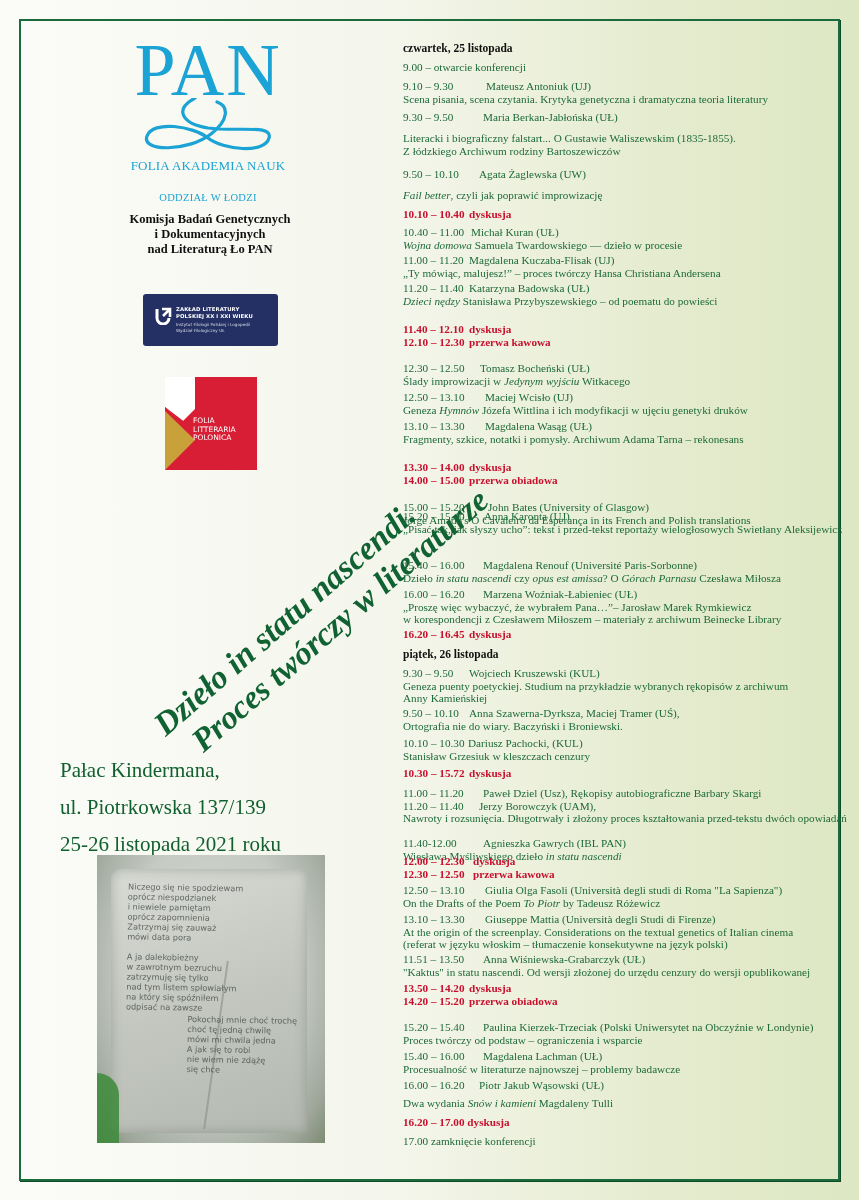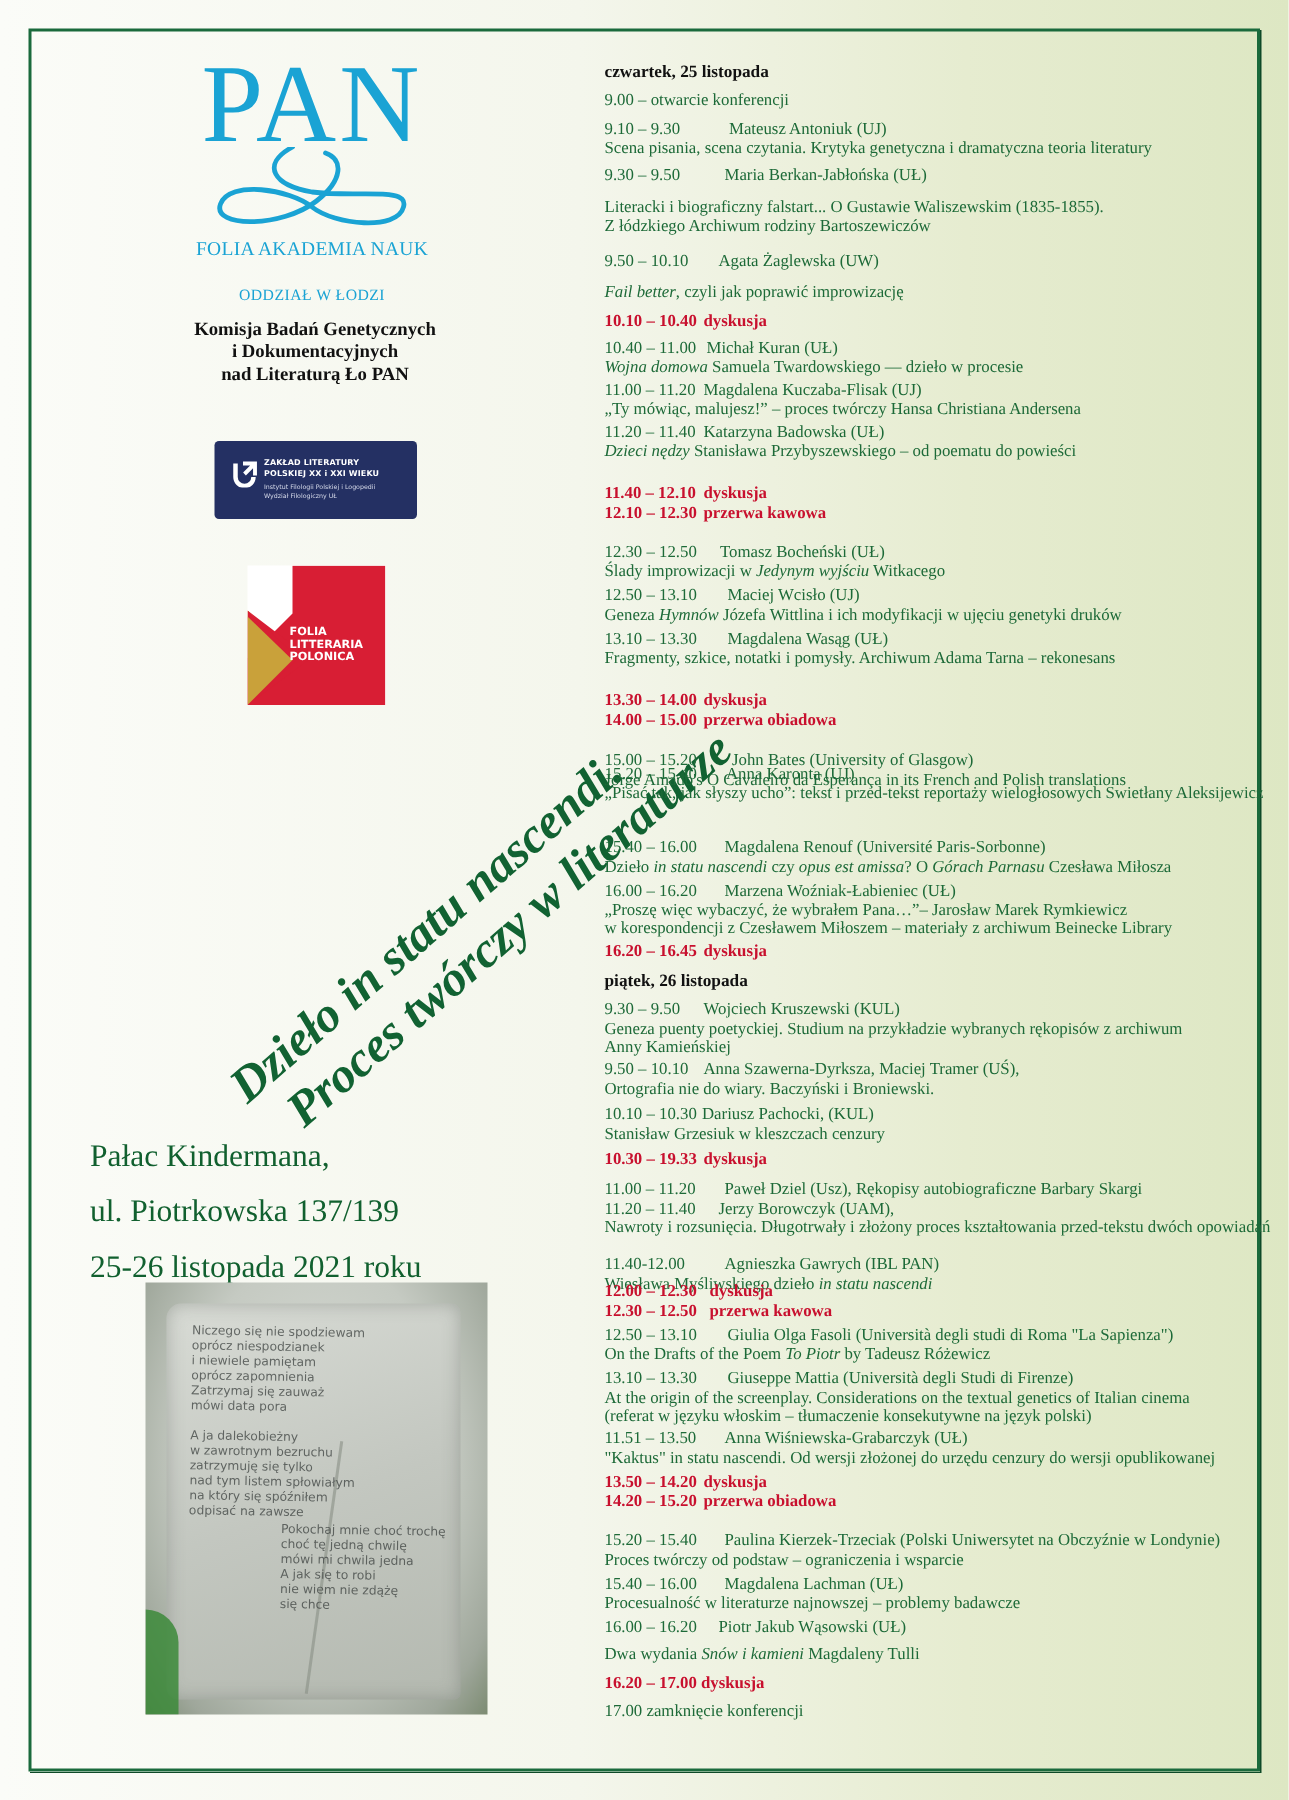--- a/index.html
+++ b/index.html
@@ -34,21 +34,21 @@
     background: #243063; border-radius: 3px; color: #fff;
     font-family: "DejaVu Sans", sans-serif;
   }
   .zaklad-icon { position: absolute; left: 11px; top: 13px; }
   .zaklad-title { position: absolute; left: 33px; top: 12px; font-size: 5.3px; font-weight: bold; line-height: 7px; letter-spacing: 0.1px; }
   .zaklad-sub { position: absolute; left: 33px; top: 28px; font-size: 4.2px; line-height: 6.3px; color: #d6daea; }
 
   .folia-logo { position: absolute; left: 165px; top: 377px; width: 92px; height: 93px; overflow: hidden; background: #fff; }
   .folia-text {
     position: absolute; left: 28px; top: 40px; font-family: "DejaVu Sans", sans-serif;
-    font-weight: bold; font-size: 7.5px; line-height: 8.5px; color: #fff;
+    font-weight: normal; font-size: 7.5px; line-height: 8.5px; color: #fff;
   }
 
   .title-rotated {
     position: absolute; left: 20px; top: 600px; width: 420px;
     transform: rotate(-41deg); transform-origin: 0 0;
     font-family: "Liberation Serif", serif; font-style: italic; font-weight: bold;
     color: #116232; font-size: 33px; line-height: 36px; white-space: nowrap;
   }
   .title-line1 { position: absolute; left: 20px; top: 170px; }
   .title-line2 { position: absolute; left: 38px; top: 207px; }
@@ -275,21 +275,21 @@
     <span class="t" style="width:66px">9.50 – 10.10</span><span>Anna Szawerna-Dyrksza, Maciej Tramer (UŚ),</span><br>
     <span>Ortografia nie do wiary. Baczyński i Broniewski.</span>
   </div>
 
   <div class="p" style="top:737px">
     <span class="t" style="width:65px">10.10 – 10.30</span><span>Dariusz Pachocki, (KUL)</span><br>
     <span>Stanisław Grzesiuk w kleszczach cenzury</span>
   </div>
 
   <div class="p red" style="top:767px">
-    <span class="t" style="width:66px">10.30 – 19.33</span><span>dyskusja</span>
+    <span class="t" style="width:66px">10.30 – 15.72</span><span>dyskusja</span>
   </div>
 
   <div class="p" style="top:787px">
     <span class="t" style="width:80px">11.00 – 11.20</span><span>Paweł Dziel (Usz),  Rękopisy autobiograficzne Barbary Skargi</span><br>
     <span class="t" style="width:76px">11.20 – 11.40</span><span>Jerzy Borowczyk  (UAM),</span><br>
     <span>Nawroty i rozsunięcia. Długotrwały i złożony proces kształtowania przed-tekstu dwóch opowiadań</span><br>
     <br>
     <span class="t" style="width:80px">11.40-12.00</span><span>Agnieszka Gawrych (IBL PAN)</span><br>
     <span>Wiesława Myśliwskiego dzieło </span><i>in statu nascendi</i>
   </div>

